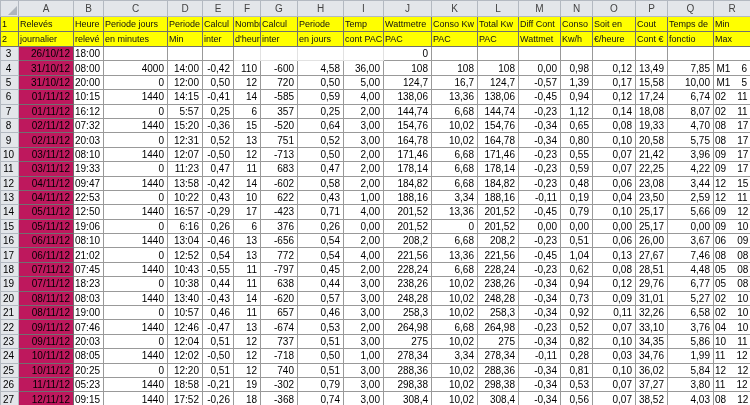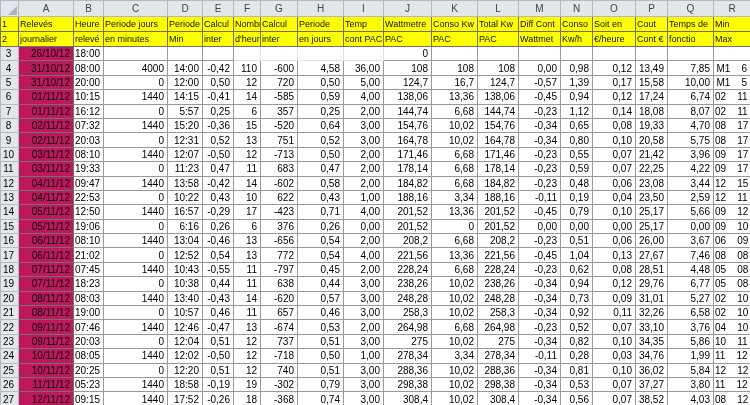--- a/index.html
+++ b/index.html
@@ -601,21 +601,21 @@
           <td class="num b">36,02</td>
           <td class="num b">5,84</td>
           <td class="minmax b">12    12</td>
         </tr>
         <tr class="data">
           <td class="rowhdr">26</td>
           <td class="date">11/11/12</td>
           <td class="num b">05:23</td>
           <td class="num b">1440</td>
           <td class="num b">18:58</td>
-          <td class="num b">-0,19</td>
+          <td class="num b">-0,21</td>
           <td class="num b">19</td>
           <td class="num b">-302</td>
           <td class="num b">0,79</td>
           <td class="num b">3,00</td>
           <td class="num b">298,38</td>
           <td class="num b">10,02</td>
           <td class="num b">298,38</td>
           <td class="num b">-0,34</td>
           <td class="num b">0,53</td>
           <td class="num b">0,07</td>

